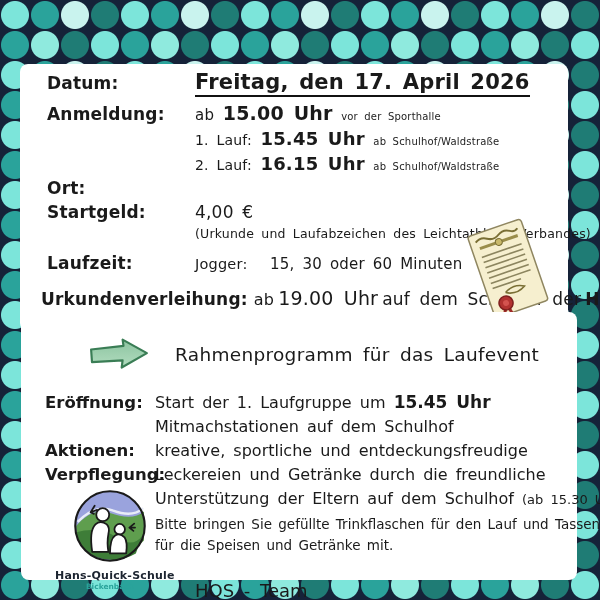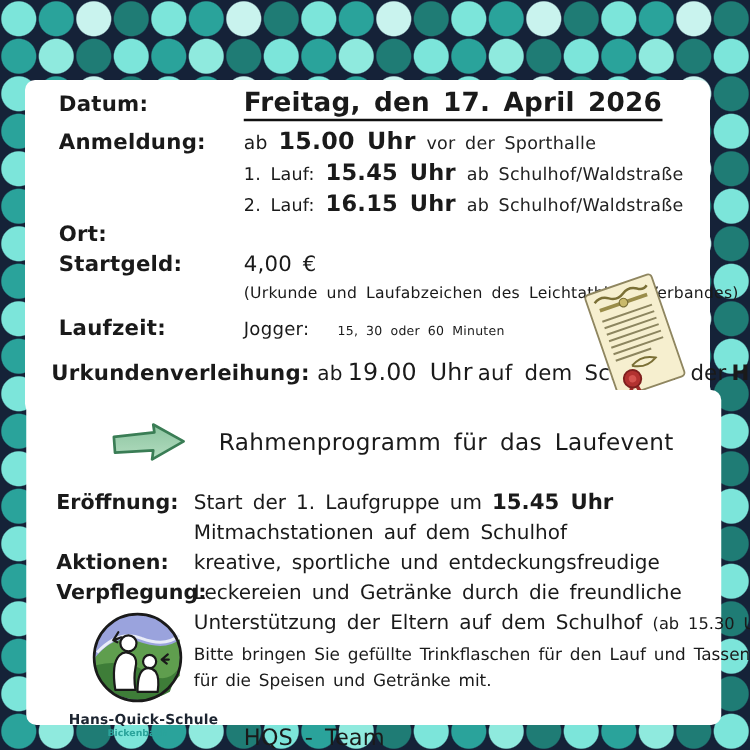--- a/index.html
+++ b/index.html
@@ -23,31 +23,31 @@
   .card-top{left:20px;top:36px;width:548px;height:267px;padding:6px 10px 0 27px;margin-top:28px;}
   .card-bottom{left:21px;top:312px;width:556px;height:268px;padding:22px 10px 0 24px;}
   .row{display:flex;align-items:baseline;word-spacing:3px;letter-spacing:0.2px;}
   .lbl{width:148px;flex-shrink:0;font-size:17px;font-weight:600;}
   .val{font-size:17px;}
   .r-date{height:32px;}
   .date-value{font-size:21px;font-weight:bold;border-bottom:2px solid #111;padding-bottom:1px;}
   .r-reg{height:26px;}
   .pre{font-size:15px;}
   .time{font-size:19px;font-weight:bold;}
-  .post{font-size:14px;color:#222;text-align:center;}
+  .post{font-size:10px;color:#222;text-align:center;}
   .r-lauf{height:25px;}
   .lauf-pre{font-size:14px;}
   .lauf-time{font-size:18px;font-weight:bold;}
   .r-loc{height:24px;gap:36px;}
   .r-fee{height:24px;}
   .r-note{height:27px;}
   .fee-note{font-size:12.5px;}
   .r-runtable{height:24px;}
   .sublbl{display:inline-block;width:75px;font-size:14.5px;}
-  .subval{font-size:10px;}
+  .subval{font-size:15px;}
   .r-ceremony{margin-top:10px;margin-left:-6px;word-spacing:4px;}
   .cer-label{font-size:17px;font-weight:600;margin-right:6px;}
   .cer-pre{font-size:16px;margin-right:4px;}
   .cer-time{font-size:19px;font-weight:normal;margin-right:4px;}
   .cer-mid{font-size:17px;margin-right:4px;}
   .cer-org{font-size:17px;font-weight:bold;}
   .cert{position:absolute;right:8px;top:148px;width:105px;height:120px;}
   .heading-row{display:flex;align-items:center;margin-left:40px;height:40px;}
   .arrow-icon{width:68px;height:36px;margin-right:22px;flex-shrink:0;}
   .heading{font-size:18.5px;word-spacing:4px;letter-spacing:0.3px;}

